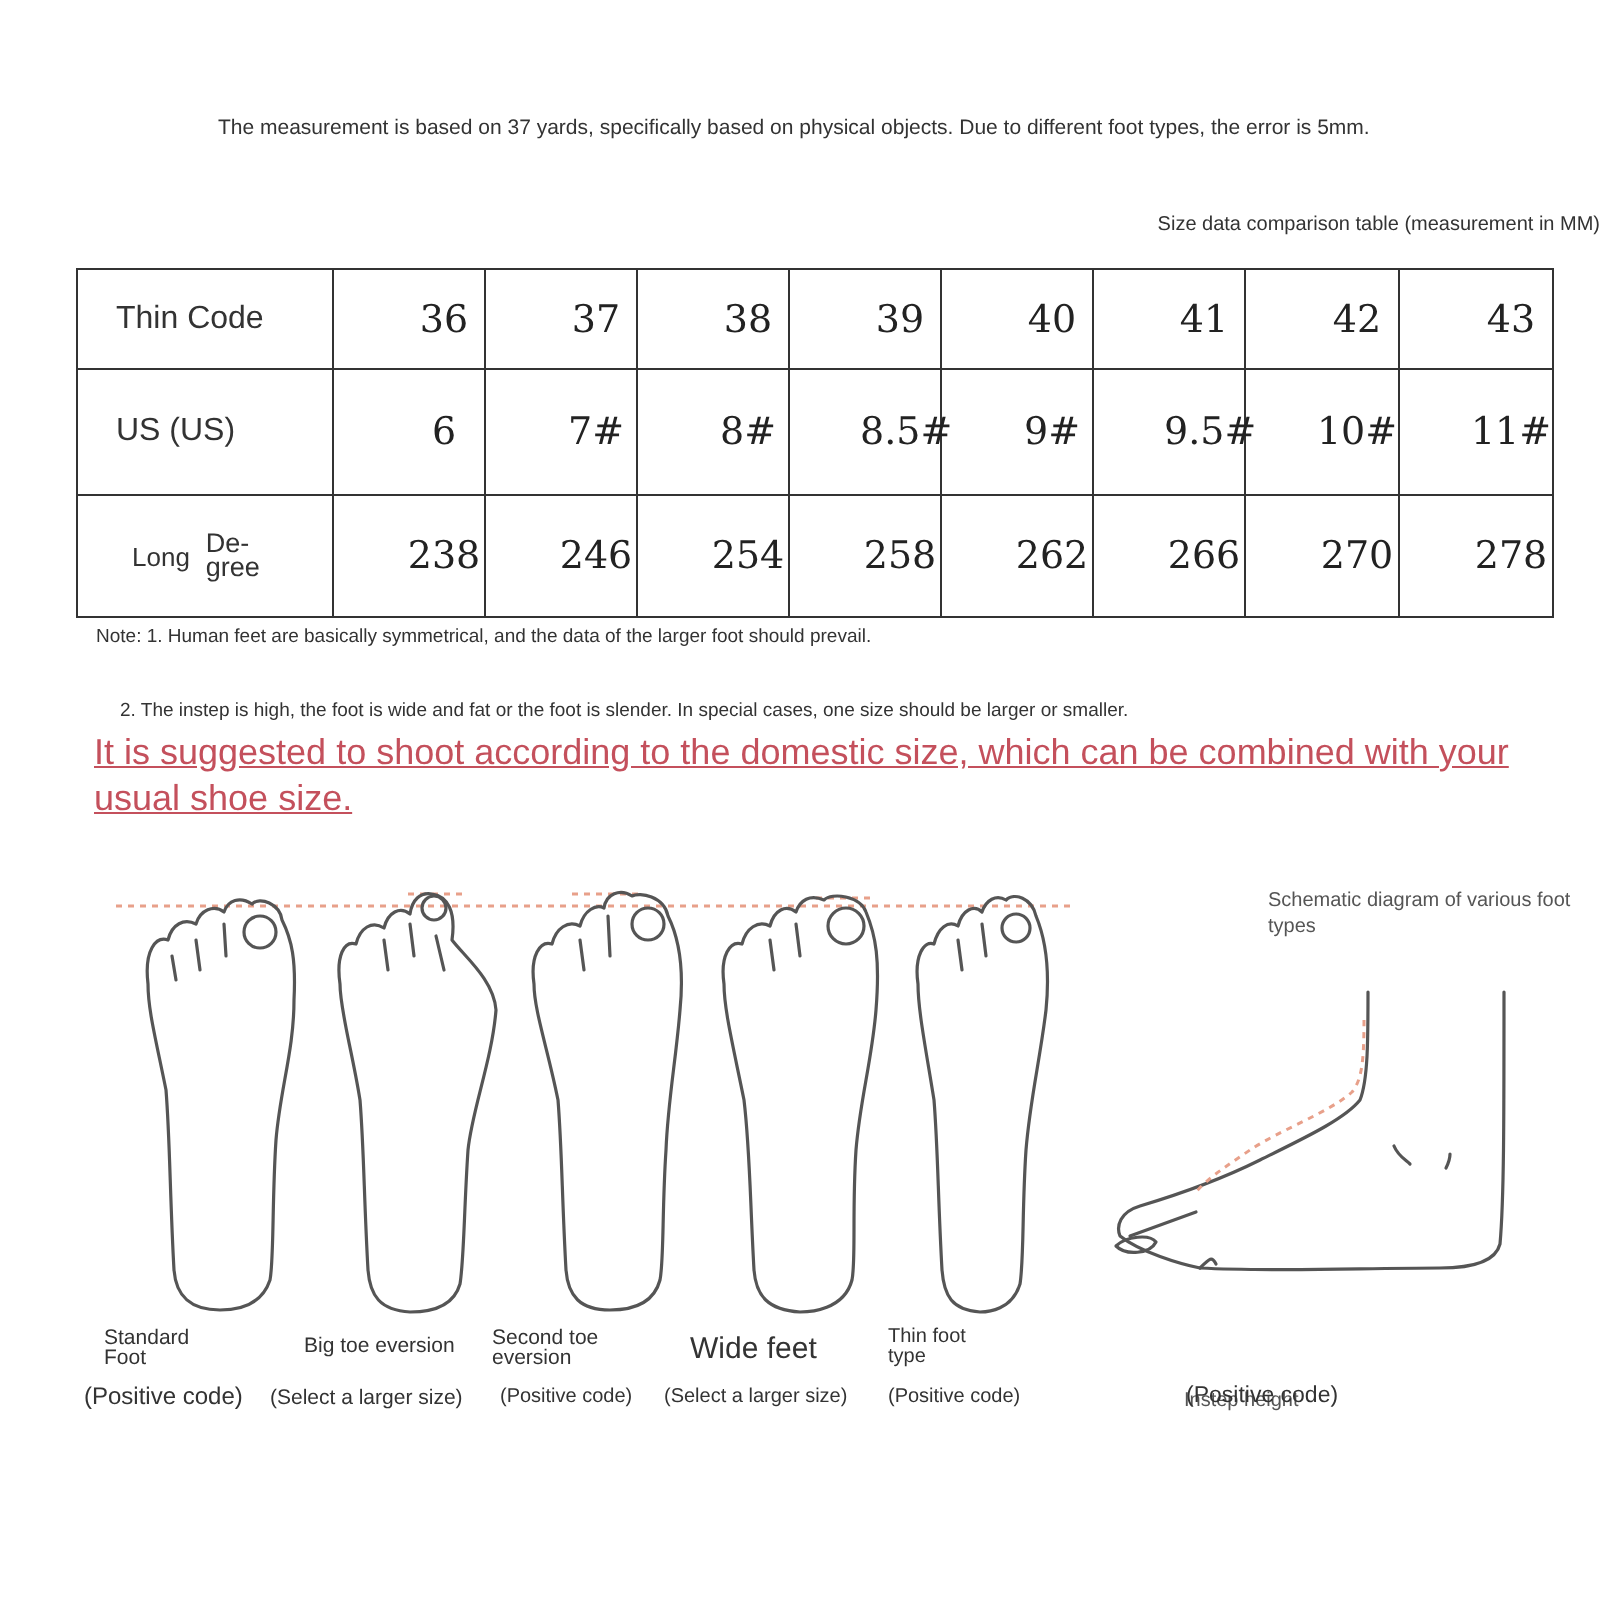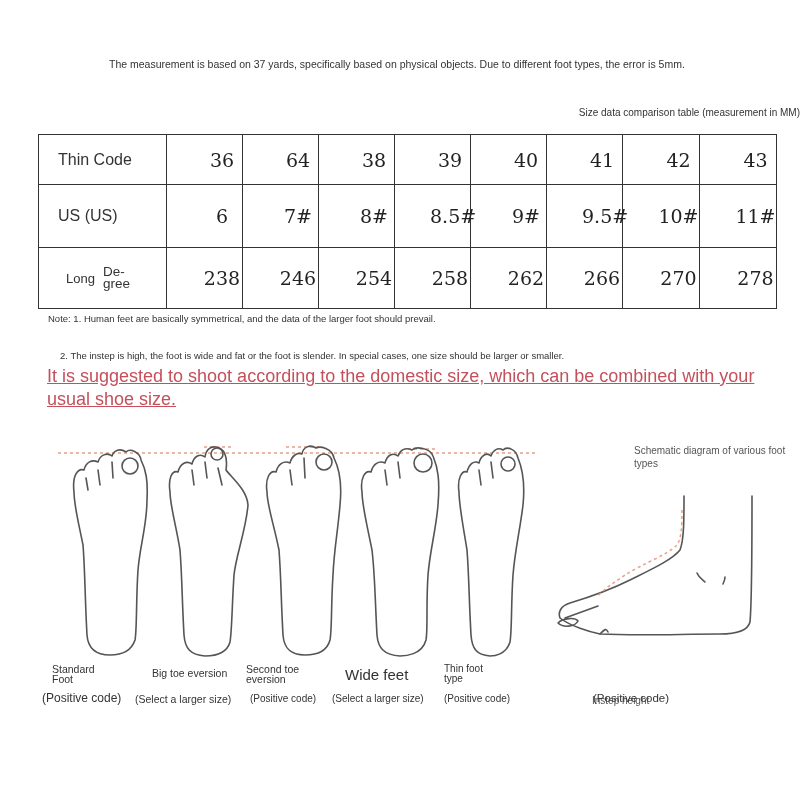--- a/index.html
+++ b/index.html
@@ -55,21 +55,21 @@
       <col style="width:76px">
       <col style="width:76px">
       <col style="width:76px">
       <col style="width:77px">
       <col style="width:77px">
   </colgroup>
   <tbody>
       <tr class="r1">
     <td class="rowhead">Thin Code</td>
     <td>36</td>
-    <td>64</td>
+    <td>37</td>
     <td>38</td>
     <td>39</td>
     <td>40</td>
     <td>41</td>
     <td>42</td>
     <td>43</td>
   </tr>
   <tr class="r2">
     <td class="rowhead">US (US)</td>
     <td>6</td>

